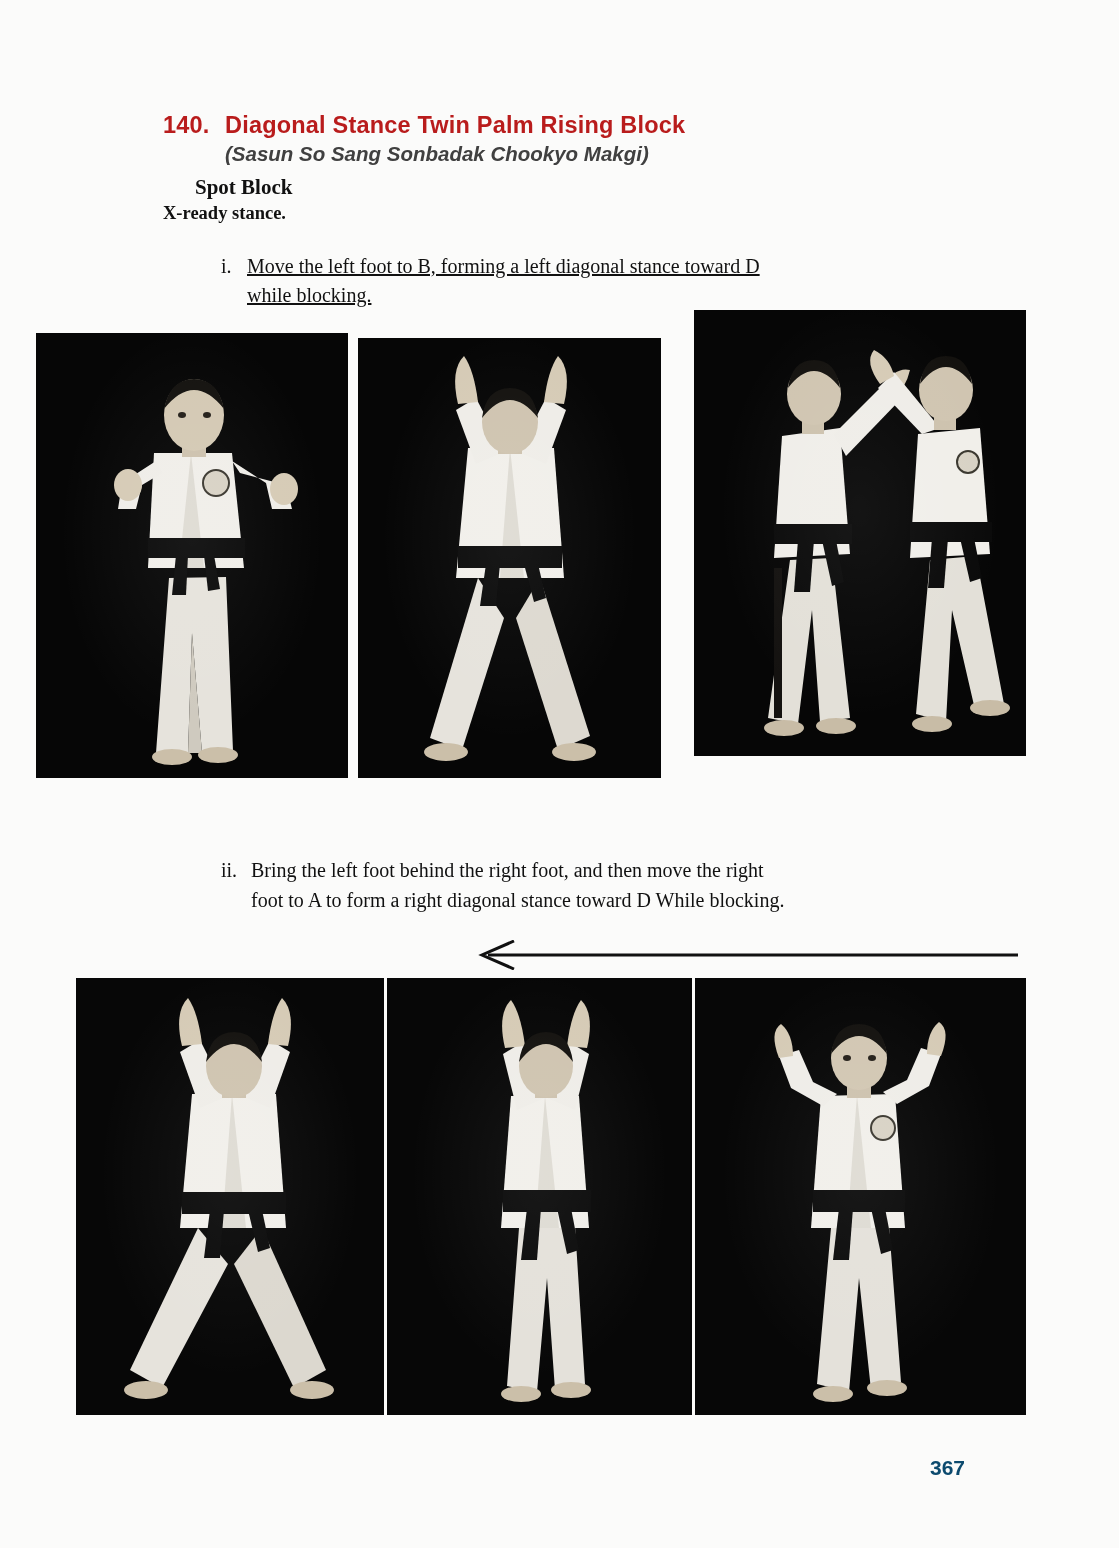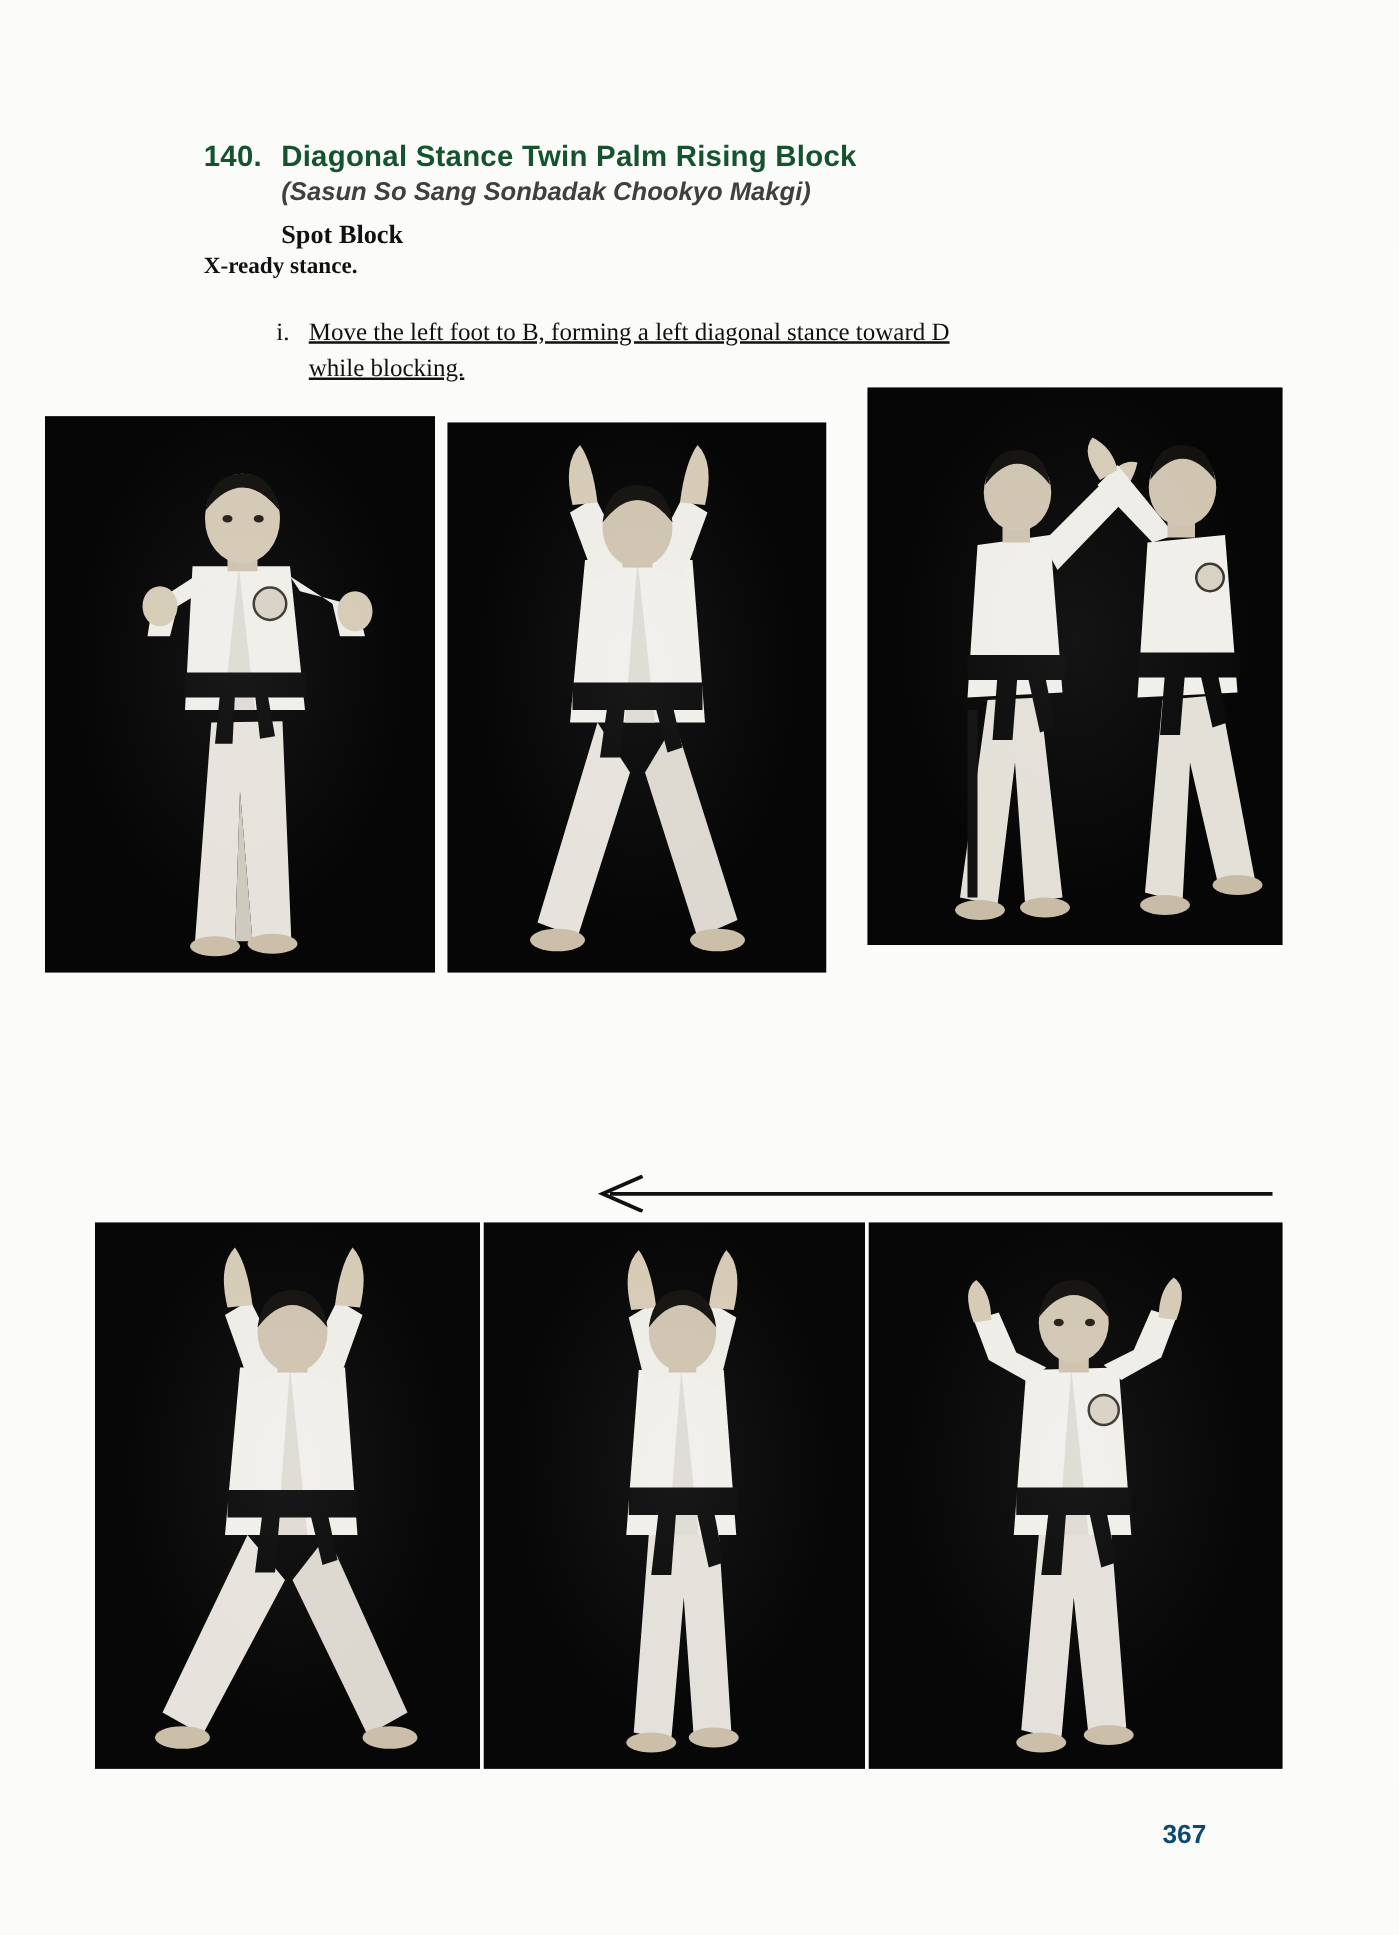--- a/index.html
+++ b/index.html
@@ -29,40 +29,40 @@
     top: 112px;
     width: 800px;
   }
   .title-row {
     display: flex;
     align-items: flex-start;
     font-family: "Liberation Sans", sans-serif;
     font-weight: bold;
     font-size: 23.5px;
     letter-spacing: 0.2px;
-    color: #14532d;
+    color: #b91c1c;
   }
   .title-num {
     width: 62px;
     flex: 0 0 62px;
   }
   .title-text {
     flex: 1;
   }
   .subtitle {
     margin-left: 62px;
     margin-top: 3px;
     font-family: "Liberation Sans", sans-serif;
     font-style: italic;
     font-weight: bold;
     font-size: 20.5px;
     color: #404040;
   }
   .spot-block {
-    margin-left: 62px;
+    margin-left: 32px;
     margin-top: 9px;
     font-family: "Liberation Serif", serif;
     font-weight: bold;
     font-size: 21px;
   }
   .ready-stance {
     margin-top: 3px;
     font-family: "Liberation Serif", serif;
     font-weight: bold;
     font-size: 18.5px;
@@ -275,20 +275,24 @@
         <path d="M186 74 q-16 -22 -6 -34 q16 8 20 26 Z" fill="#d6cbb6"></path>
         <rect x="240" y="100" width="22" height="20" fill="#cdc2ae"></rect>
         <ellipse cx="252" cy="80" rx="27" ry="31" fill="#d0c5b1"></ellipse>
         <path d="M226 74 q26 -34 52 0 q-4 -28 -26 -28 q-22 0 -26 28 Z" fill="#14120f"></path>
       </svg>
       <div class="shadow-vignette"></div>
     </div>
   </div>
 
 
+  <div class="step-ii">
+    <span class="lbl">ii.</span><span>Bring the left foot behind the right foot, and then move the right</span>
+    <span class="cont">foot to A to form a right diagonal stance toward D While blocking.</span>
+  </div>
 
   <div class="arrow-wrap">
     <svg width="550" height="30" viewBox="0 0 550 30">
       <line x1="18" y1="15" x2="548" y2="15" stroke="#111" stroke-width="3"></line>
       <polyline points="44,1 12,15 44,29" fill="none" stroke="#111" stroke-width="3"></polyline>
     </svg>
   </div>
 
   <div class="photo" id="photo4">
     <div class="inner">

